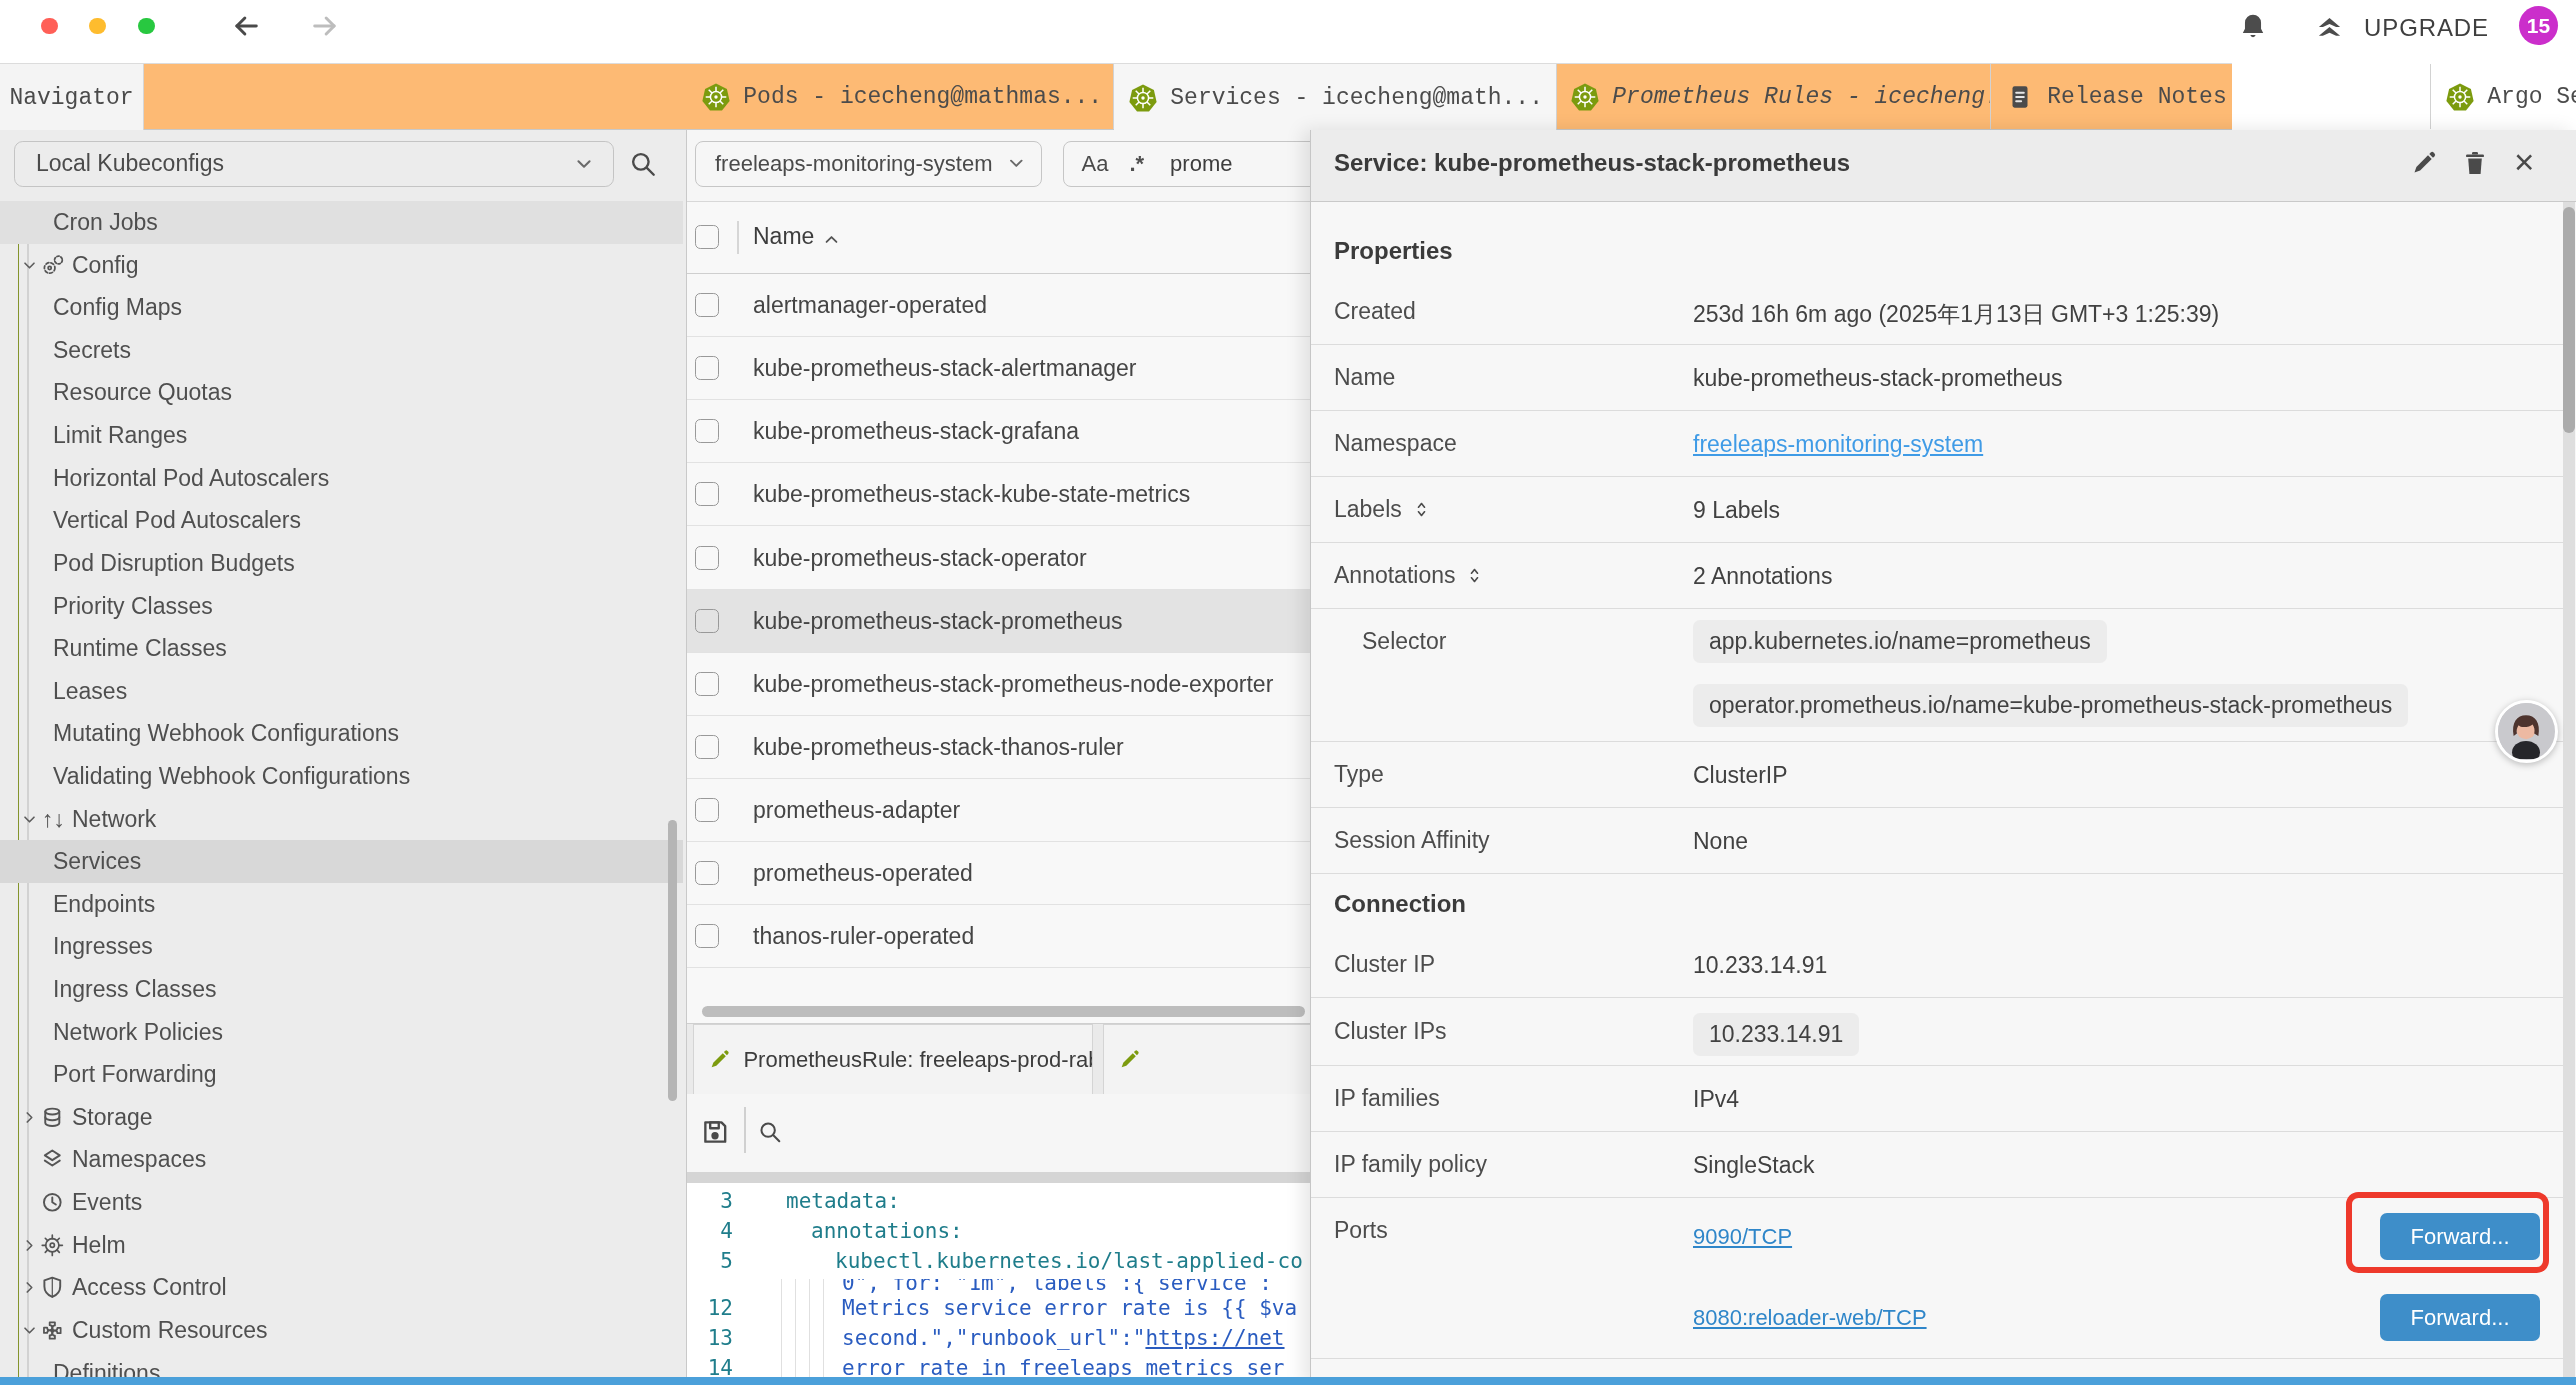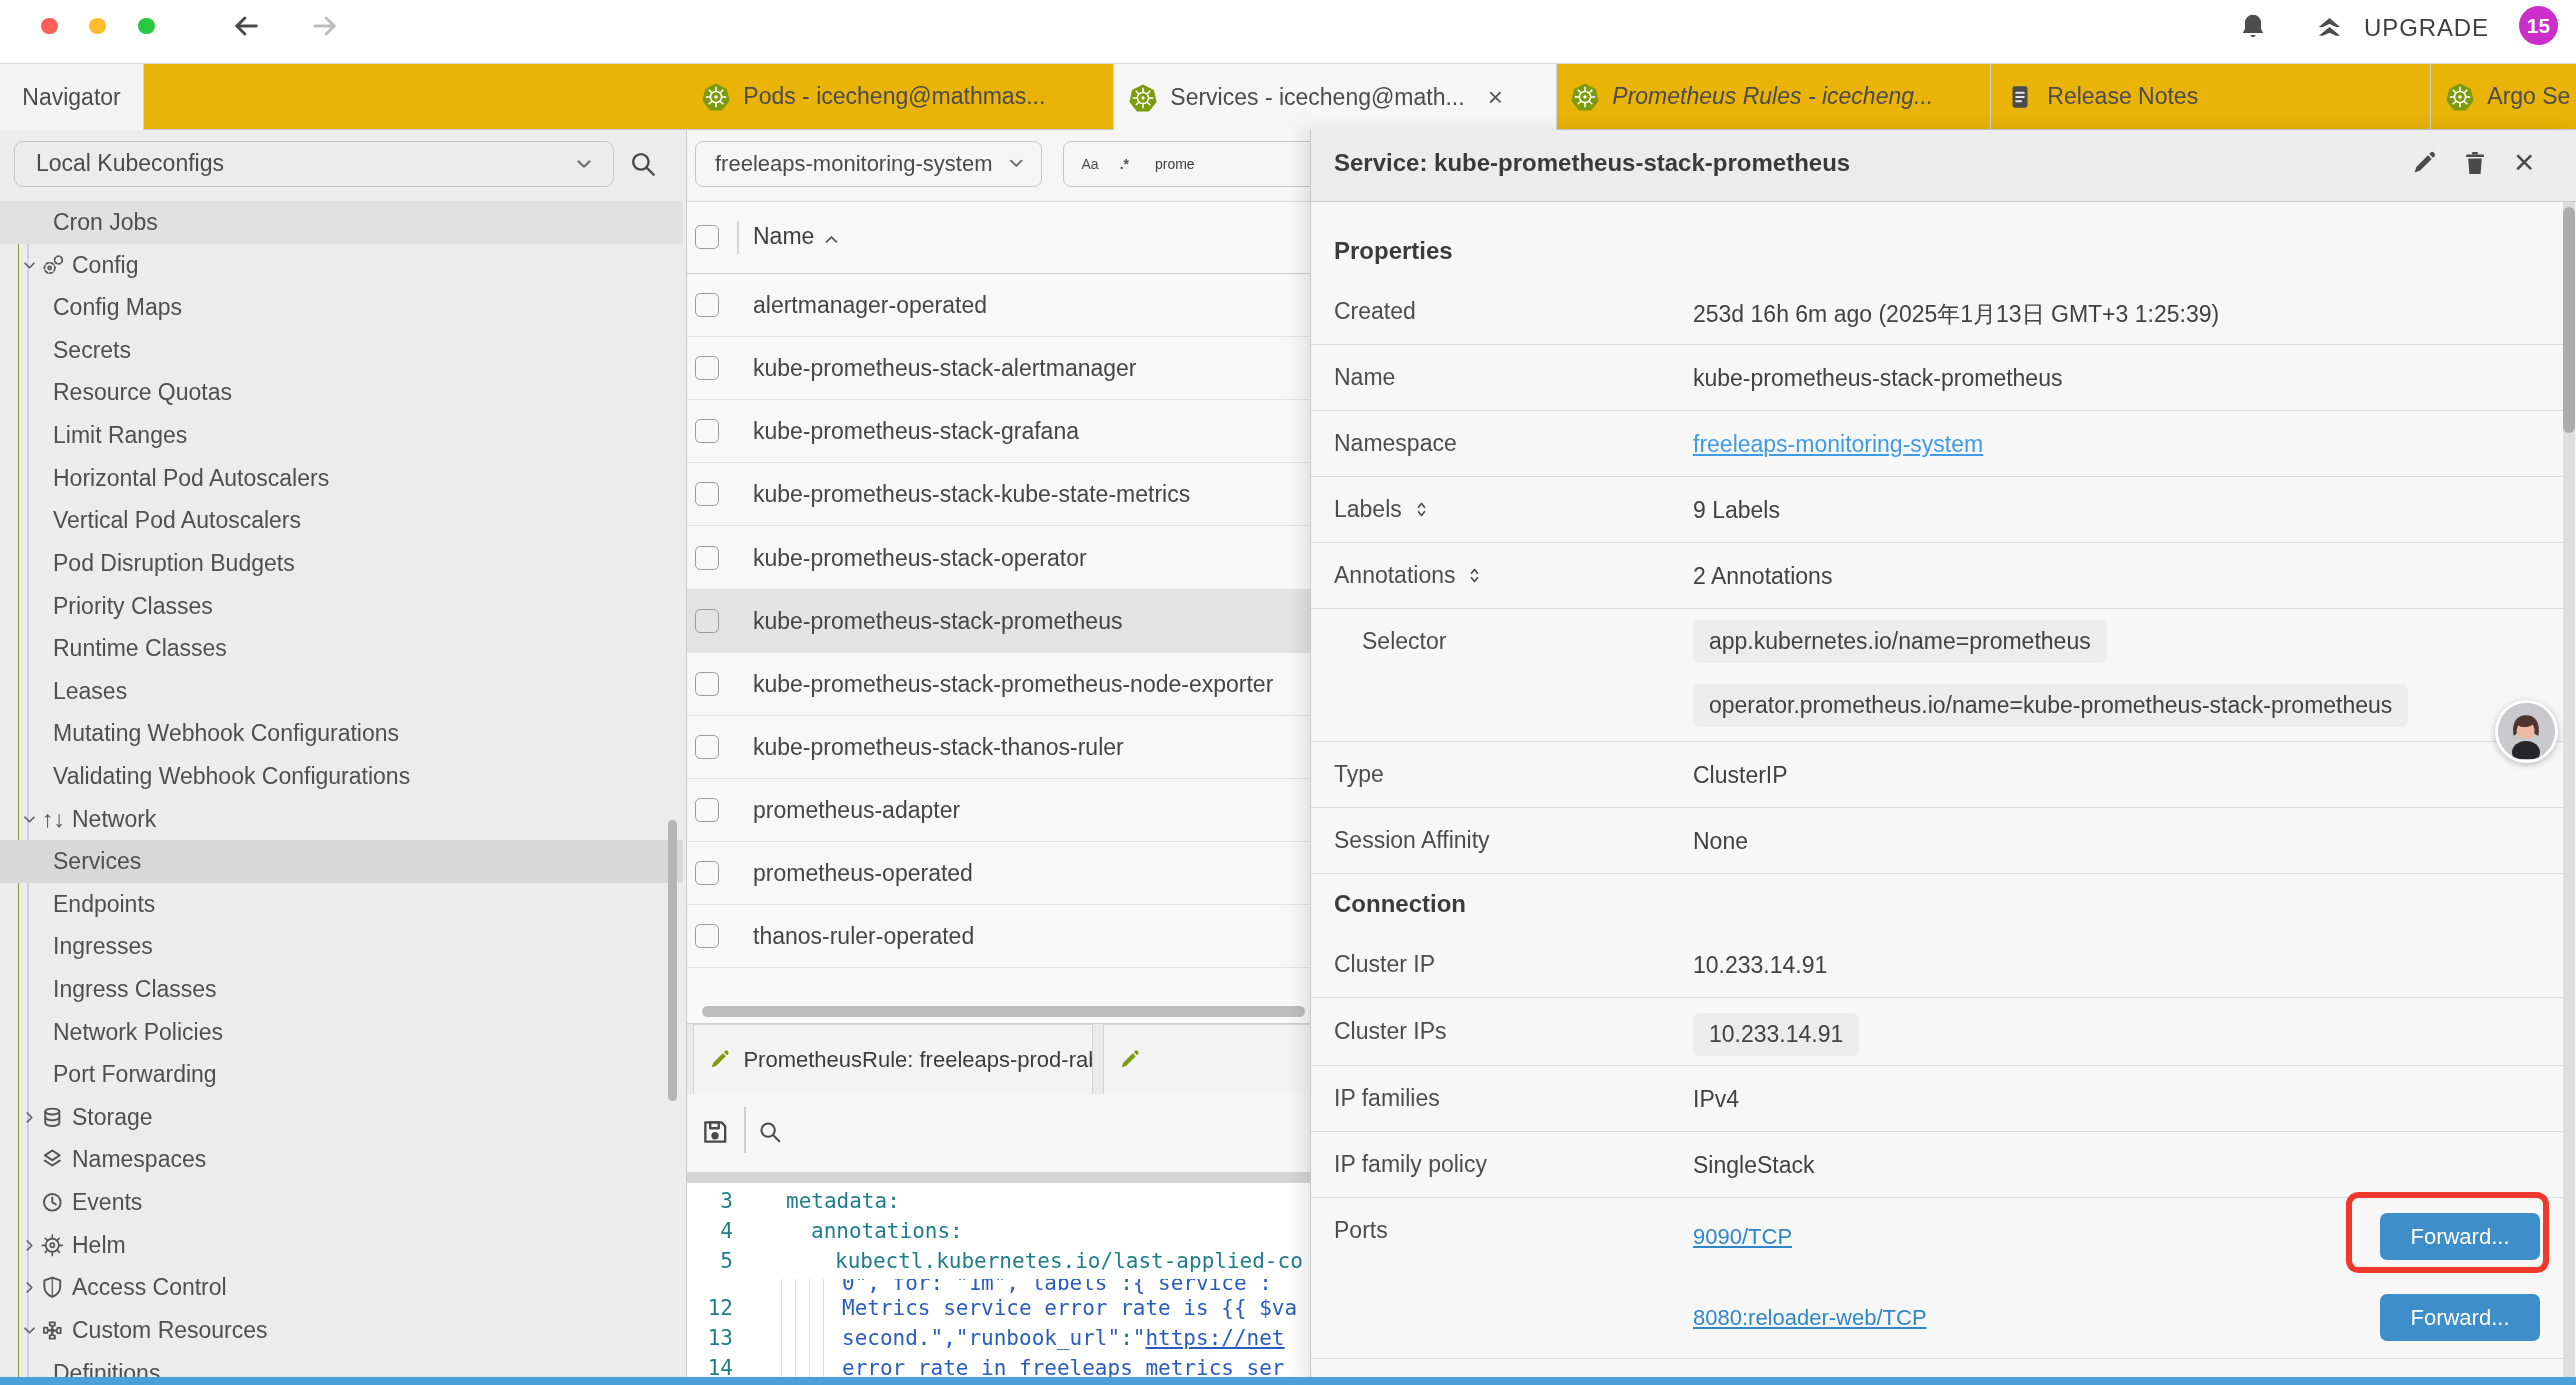--- a/index.html
+++ b/index.html
@@ -9,22 +9,22 @@
   .icn{display:inline-block;line-height:0;}
   .icn svg{display:block;}
   
   #topbar{left:0;top:0;width:2576px;height:63px;background:#fff;}
   .light{position:absolute;top:17.5px;width:16.7px;height:16.7px;border-radius:50%;}
   #badge{position:absolute;top:6.1px;left:2519px;width:39px;height:39px;border-radius:50%;
     background:var(--badge);color:#fff;font-size:21px;font-weight:bold;
     display:flex;align-items:center;justify-content:center;}
   #upgrade-label{position:absolute;left:2364px;top:14px;font-size:24px;letter-spacing:0.9px;color:#3f3f3f;font-weight:500;}
   
-  #tabstrip{left:0;top:63px;width:2576px;height:67px;background:#eab308;
-    border-top:0.9px solid #dcdcdc;border-bottom:1.8px solid #c8c8c8;box-sizing:border-box;}
+  #tabstrip{left:0;top:63px;width:2232px;height:67px;background:#fdba74;
+    border-top:0.9px solid #dcdcdc;border-bottom:1.8px solid #c8c8c8;box-sizing:border-box;font-family:Liberation Mono, monospace;}
   .etab{position:absolute;top:0;height:65px;display:flex;align-items:center;box-sizing:border-box;
     border-right:1.8px solid #d2d2d2;font-size:23px;color:#4b4b4b;overflow:hidden;white-space:nowrap;}
   .etab.active{background:#f6f6f6;height:67px;}
   .etab .tlabel{margin-left:12.3px;}
   .etab.italic .tlabel{font-style:italic;}
   .etab .closex{margin-left:23px;font-size:26px;color:#5a5a5a;}
   #navtab{position:absolute;left:0;top:0;width:144px;height:67px;background:#f4f4f4;
     border-right:1.8px solid #d6d6d6;box-sizing:border-box;display:flex;align-items:center;justify-content:center;
     font-size:23px;color:#4a4a4a;}
   
@@ -43,21 +43,21 @@
   .updown-glyph{position:absolute;left:42px;font-size:23px;color:#555;}
   #side-scroll{position:absolute;left:668px;top:690px;width:8.8px;height:281px;border-radius:4.4px;background:#b5b5b5;}
   
   #middle{left:687px;top:130px;width:623px;height:1256px;background:#f8f8f8;overflow:hidden;}
   #mid-toolbar{position:absolute;left:0;top:0;width:623px;height:72px;background:#f6f6f6;
     border-bottom:1.8px solid #d8d8d8;box-sizing:border-box;}
   #ns-select{position:absolute;left:8px;top:10.5px;width:347px;height:46px;border:1.8px solid #c6c6c6;border-radius:8px;
     box-sizing:border-box;display:flex;align-items:center;font-size:22px;color:#4a4a4a;}
   #ns-select .sel-label{margin-left:19px;flex:1;}
   #filter-box{position:absolute;left:376px;top:10.5px;width:272px;height:46px;border:1.8px solid #c6c6c6;border-radius:8px;
-    box-sizing:border-box;display:flex;align-items:center;font-size:14px;color:#4a4a4a;}
+    box-sizing:border-box;display:flex;align-items:center;font-size:22px;color:#4a4a4a;}
   #filter-box .fcase{margin-left:17.5px;}
   #filter-box .fregex{margin-left:21px;font-weight:bold;color:#4f4f4f;}
   #filter-box .ftext{margin-left:26px;color:#3d3d3d;}
   #thead{position:absolute;left:0;top:72px;width:623px;height:72px;border-bottom:1.8px solid #cfcfcf;box-sizing:border-box;}
   .cbx{position:absolute;width:24px;height:24px;border:1.8px solid #999;border-radius:5.3px;box-sizing:border-box;}
   #thead .vsep{position:absolute;left:50px;top:19px;width:1.8px;height:33px;background:#d6d6d6;}
   #thead .col{position:absolute;left:66px;top:21px;font-size:23px;color:#3d3d3d;font-weight:500;}
   #rows .mrow{position:absolute;left:0;width:623px;height:63px;border-bottom:0.9px solid #e2e2e2;box-sizing:border-box;}
   #rows .mrow.sel{background:#e3e3e3;}
   #rows .mrow .rname{position:absolute;left:66px;top:17.5px;font-size:23px;color:#454545;white-space:nowrap;}

